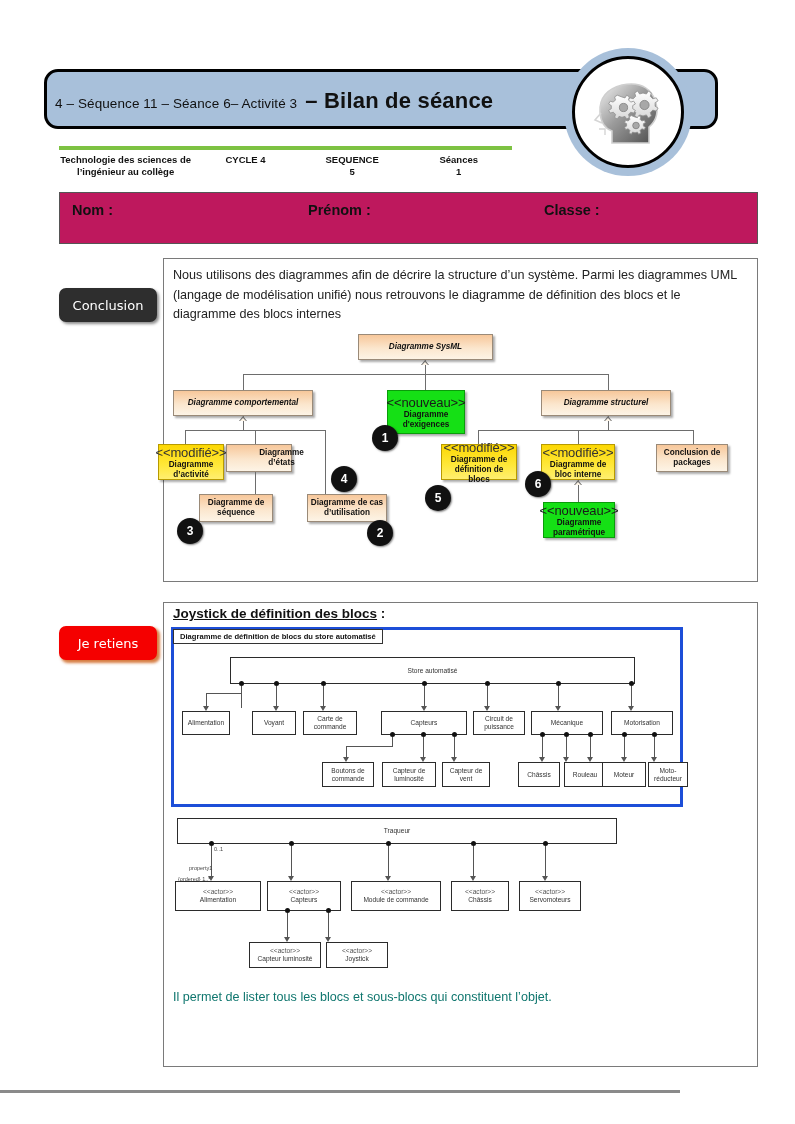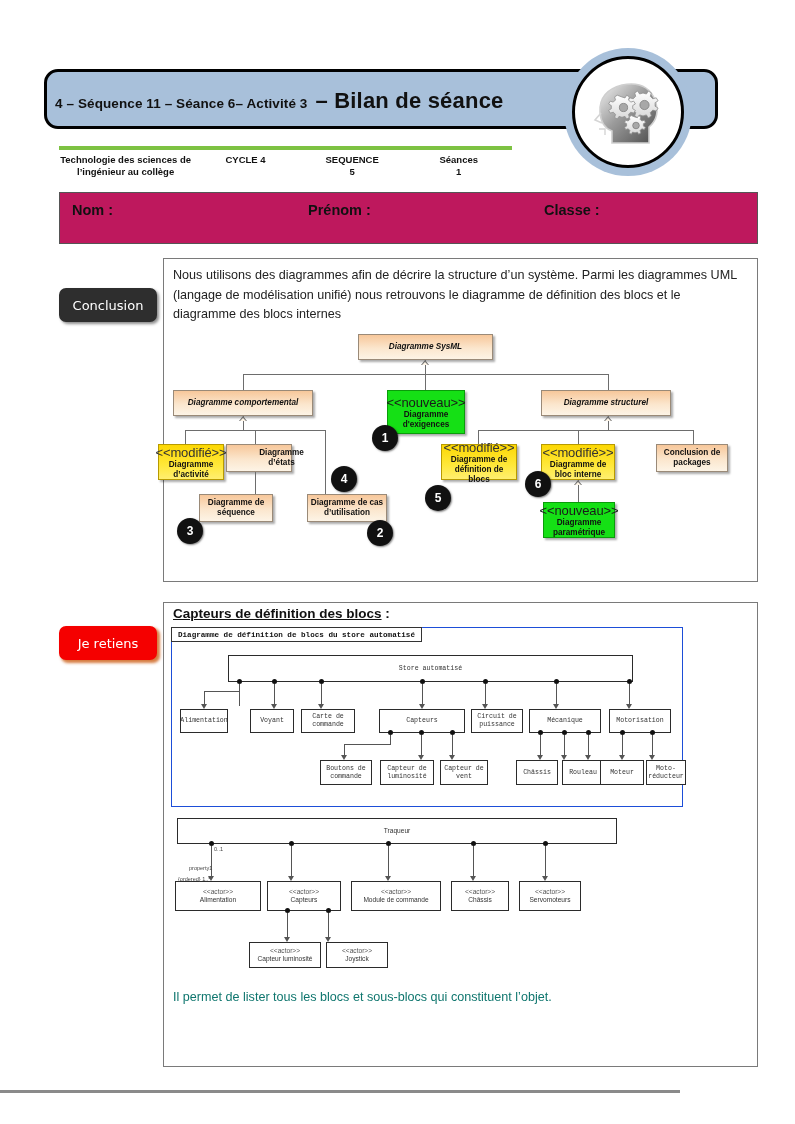--- a/index.html
+++ b/index.html
@@ -4,21 +4,21 @@
 <style>
   html,body{margin:0;padding:0;background:#ffffff;}
   body{width:795px;height:1124px;position:relative;
        font-family:"Liberation Sans",sans-serif;color:#1a1a1a;}
 
   
   #header-banner{position:absolute;left:44px;top:69px;width:674px;height:60px;
       background:#a8c0da;border:3px solid #000;border-radius:14px;box-sizing:border-box;}
   #header-line{position:absolute;left:55px;top:88px;width:520px;height:26px;
       display:flex;align-items:baseline;gap:8px;white-space:nowrap;}
-  #hdr-left{font-size:13.5px;font-weight:700;letter-spacing:.1px;color:#111;}
+  #hdr-left{font-size:13.5px;font-weight:400;letter-spacing:.1px;color:#111;}
   #hdr-title{font-size:22px;font-weight:600;color:#111;letter-spacing:.2px;}
 
   
   #brain-medallion{position:absolute;left:564px;top:48px;width:128px;height:128px;
       border-radius:50%;background:#a8c0da;}
   #brain-inner{position:absolute;left:8px;top:8px;width:112px;height:112px;border-radius:50%;
       background:#fff;border:3px solid #000;box-sizing:border-box;overflow:hidden;}
   #brain-svg{position:absolute;left:50%;top:50%;transform:translate(-50%,-50%);}
 
   
@@ -77,21 +77,21 @@
   #retiens-tab{position:absolute;left:59px;top:626px;width:94px;height:30px;
       background:#f50000;border:2px solid #f50000;border-radius:7px;
       box-shadow:2.5px 2.5px 3px rgba(200,80,0,.75);
       display:flex;align-items:center;justify-content:center;
       color:#fff;font-size:13px;font-family:"DejaVu Sans",sans-serif;}
   #bdd-title{position:absolute;left:173px;top:606px;font-size:13.5px;font-weight:600;color:#111;}
   #bdd-title u{text-decoration:underline;}
 
   
   #bdd{position:absolute;left:171px;top:627px;width:512px;height:180px;
-      border:1px solid #1d4ed8;box-sizing:border-box;background:#fff;font-family:Liberation Mono, monospace;}
+      border:3px solid #1d4ed8;box-sizing:border-box;background:#fff;}
   #bdd-label{position:absolute;left:-1px;top:-1px;height:15px;padding:0 6px;
       border:1px solid #333;background:#fff;font-size:7.6px;font-weight:bold;
       display:flex;align-items:center;box-sizing:border-box;color:#111;}
   .bx{position:absolute;box-sizing:border-box;border:1px solid #2b2b2b;background:#fff;
       font-size:6.6px;color:#333;text-align:center;line-height:1.2;
       display:flex;align-items:center;justify-content:center;padding:1px;}
   .bx.thick{border-width:1.6px;}
   .bl{position:absolute;background:#555;}
   .bl.h{height:1px;} .bl.v{width:1px;}
   .dot{position:absolute;width:5px;height:5px;border-radius:50%;background:#111;}
@@ -260,21 +260,21 @@
   <div class="badge" style="left:168px;top:136px;">4</div>
   <div class="badge" style="left:262px;top:155px;">5</div>
   <div class="badge" style="left:362px;top:141px;">6</div>
 </div>
 
 <div id="retiens-frame"></div>
 <div id="retiens-tab">
   <span>Je retiens</span>
 </div>
 <div id="bdd-title">
-  <u>Capteurs de définition des blocs</u><span> :</span>
+  <u>Joystick de définition des blocs</u><span> :</span>
 </div>
 
 <div id="bdd">
   <div id="bdd-label">Diagramme de définition de blocs du store automatisé</div>
 
   <div class="bx" style="left:56px;top:27px;width:405px;height:27px;">Store automatisé</div>
 
   <div class="dot" style="left:65px;top:51px;"></div>
   <div class="dot" style="left:100px;top:51px;"></div>
   <div class="dot" style="left:147px;top:51px;"></div>

